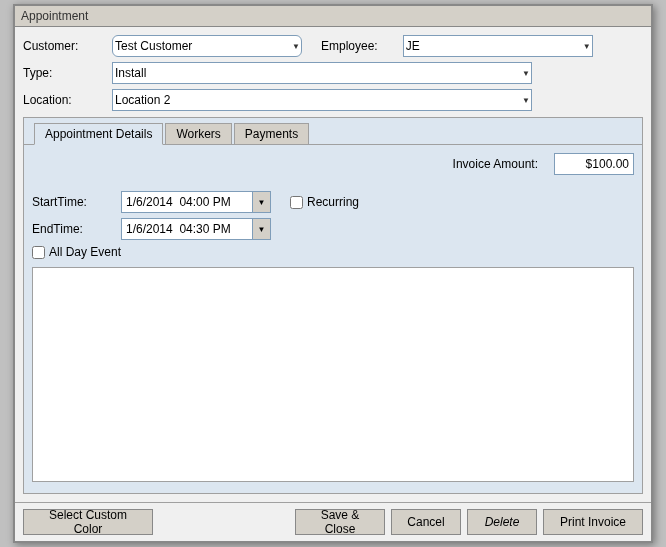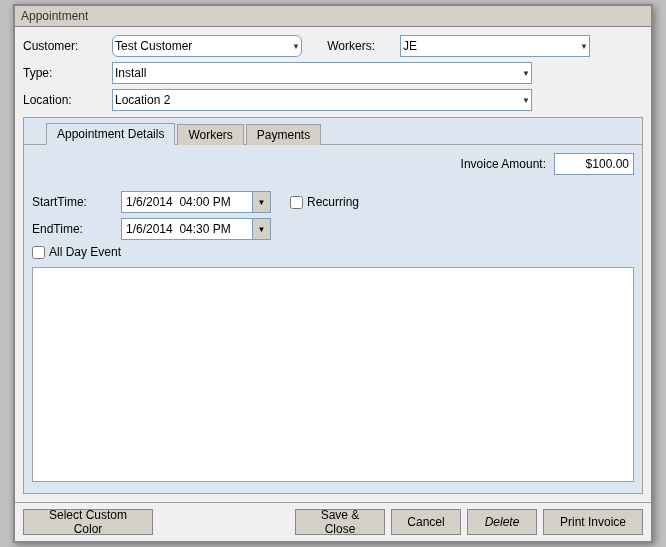--- a/index.html
+++ b/index.html
@@ -102,22 +102,22 @@
 
     
     .tabs-container {
       background: #dce6f0;
       border: 1px solid #a0a0a0;
       margin-top: 6px;
     }
 
     .tabs-header {
       display: flex;
-      align-items: center;
-      padding: 4px 6px 0 22px;
+      align-items: flex-start;
+      padding: 4px 6px 0 10px;
       background: #dce6f0;
       gap: 2px;
     }
 
     .tab {
       padding: 3px 10px;
       border: 1px solid #a0a0a0;
       background: #d4d0c8;
       cursor: pointer;
       font-size: 12px;
@@ -138,21 +138,21 @@
       padding: 8px;
       border-top: 1px solid #a0a0a0;
     }
 
     
     .invoice-row {
       display: flex;
       justify-content: flex-end;
       align-items: center;
       margin-bottom: 16px;
-      gap: 8px;
+      gap: 16px;
     }
 
     .invoice-amount-input {
       border: 1px solid #7f9db9;
       background: #fff;
       padding: 2px 4px;
       height: 22px;
       width: 80px;
       text-align: right;
       outline: none;
@@ -280,21 +280,21 @@
 
   <div class="window-body">
 
     <div class="form-row">
       <span class="form-label">Customer:</span>
       <div class="select-wrapper">
         <select class="form-select customer-select">
           <option>Test Customer</option>
         </select>
       </div>
-      <span class="form-label" style="min-width:60px;text-align:right;padding-right:6px;">Workers:</span>
+      <span class="form-label" style="min-width:60px;text-align:right;padding-right:6px;">Employee:</span>
       <div class="select-wrapper">
         <select class="form-select employee-select">
           <option>JE</option>
         </select>
       </div>
     </div>
 
     <div class="form-row">
       <span class="form-label">Type:</span>
       <div class="select-wrapper">

